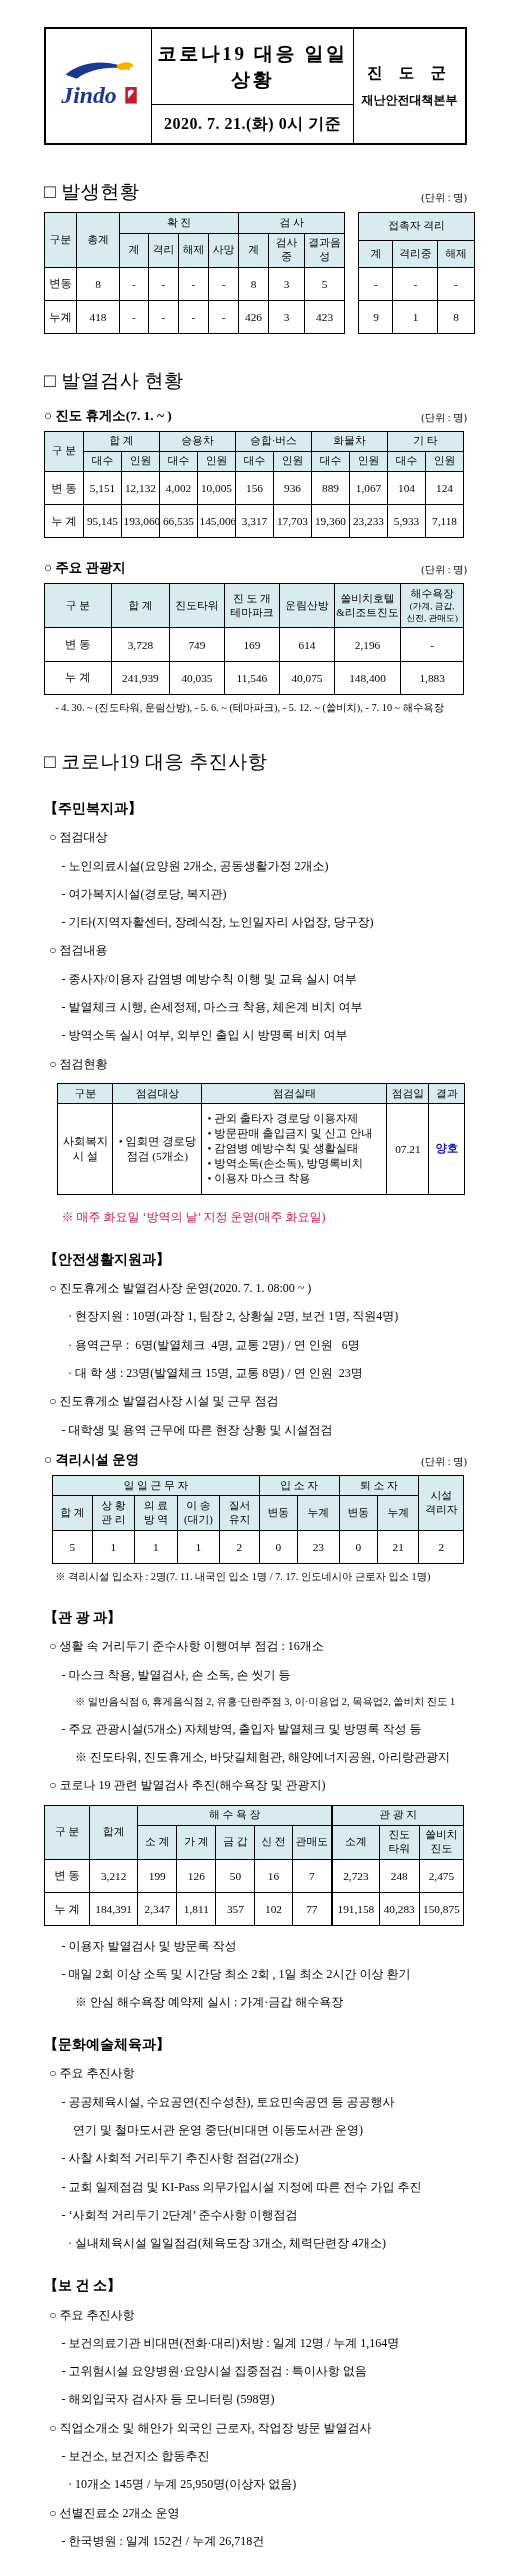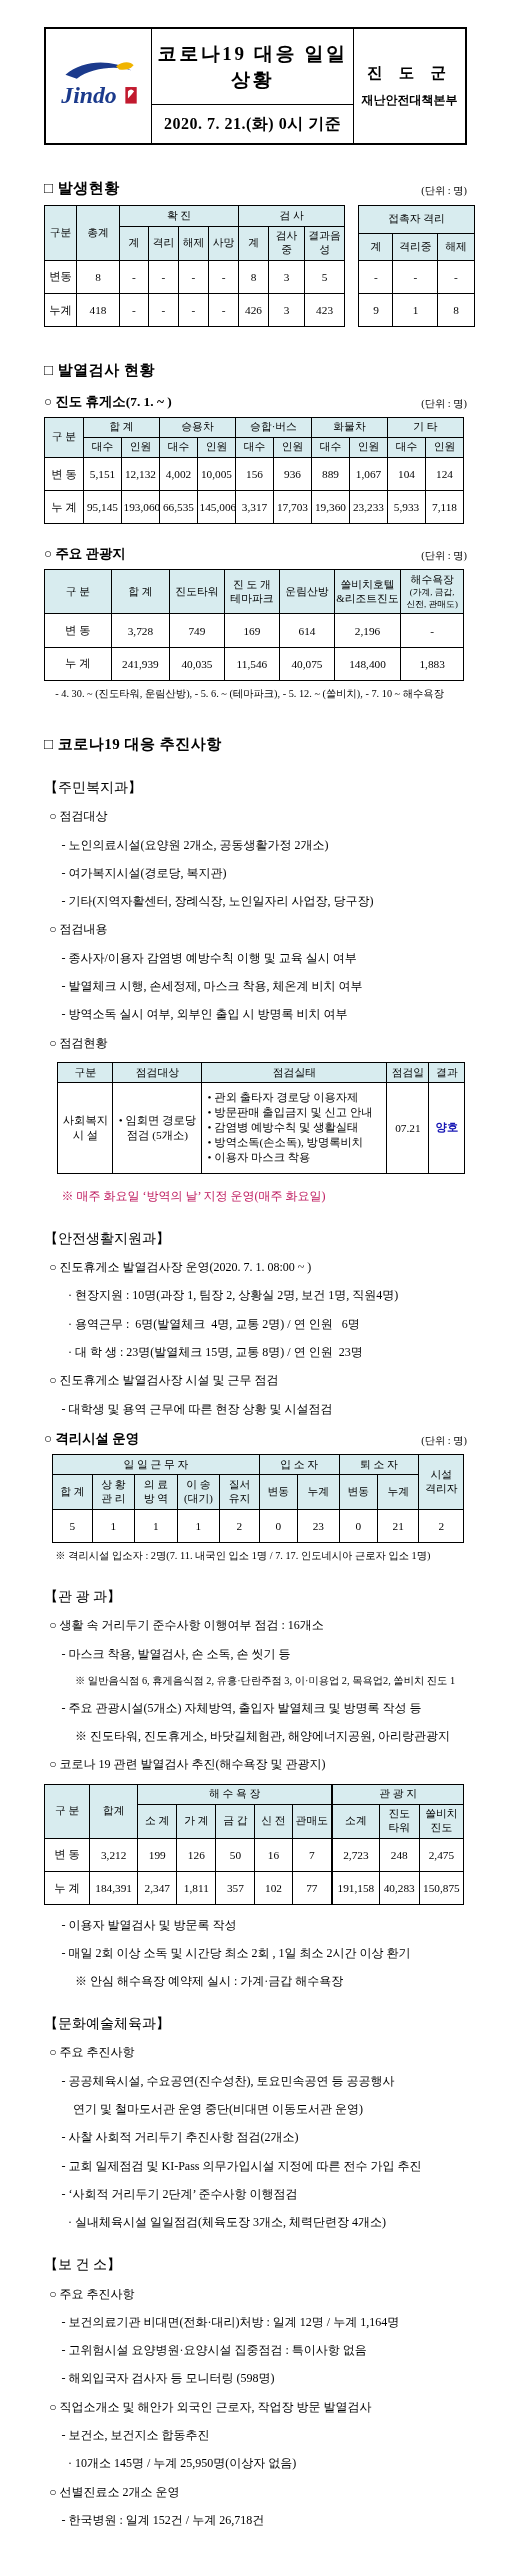--- a/index.html
+++ b/index.html
@@ -11,42 +11,42 @@
   .logo-cell{width:101px;border-right:1px solid #000;display:flex;align-items:center;justify-content:center;padding:5.2px 2.1px;}
   .title-cell{flex:1;display:flex;flex-direction:column;border-right:1px solid #000;}
   .title-main{border-bottom:1px solid #000;font-size:19px;font-weight:bold;text-align:center;padding:12.4px 0 10.3px 0;letter-spacing:2.6px;}
   .title-date{font-size:16px;font-weight:bold;text-align:center;padding:9.3px 0 8.2px 0;letter-spacing:0.5px;}
   .org-cell{width:109px;display:flex;flex-direction:column;justify-content:center;text-align:center;padding:3.1px 1px;}
   .org1{font-size:15.5px;font-weight:bold;letter-spacing:6.2px;margin-bottom:8.2px;}
   .org2{font-size:12px;font-weight:bold;letter-spacing:0px;}
 
   
   .sec-row{display:flex;justify-content:space-between;align-items:flex-end;}
-  .sec-title{font-size:15px;font-weight:bold;letter-spacing:0.5px;}
+  .sec-title{font-size:19px;font-weight:normal;letter-spacing:0.5px;}
   .sub-row{display:flex;justify-content:space-between;align-items:flex-end;}
   .sub-title{font-size:13.4px;font-weight:bold;text-align:right;}
   .unit{font-size:10.3px;}
   .mt-l{margin-top:34px;}
   .mt-m{margin-top:20.6px;}
   .mt-s{margin-top:12.4px;}
 
   
   table{border-collapse:collapse;table-layout:fixed;}
   th,td{border:1px solid #000;text-align:center;font-size:10.8px;padding:2.6px 1.5px;overflow:hidden;}
   th{background:#d8ecef;font-weight:normal;}
   .pre{white-space:pre-line;}
   td.data{font-size:11.3px;height:27px;}
   .small-note{font-size:8.8px;}
   .occ-wrap{display:flex;gap:13.4px;margin-top:7.2px;}
   .left-cell{text-align:left;}
   .result-ok{color:#1414b4;font-weight:bold;}
   .dbl{border-left:2.6px double #000;}
 
   
-  .dept{font-size:14px;font-weight:normal;margin:25px 0 5.2px 0;}
+  .dept{font-size:14px;font-weight:bold;margin:25px 0 5.2px 0;}
   .line{font-size:12px;line-height:1.5;margin:10.3px 0;white-space:pre-wrap;}
   .i0{padding-left:5.2px;}   
   .i1{padding-left:17.5px;}   
   .i2{padding-left:24px;}   
   .i3{padding-left:31px;}   
   .i4{padding-left:29px;}  
   .note-blue{color:#be185d;}
   .note-small{font-size:10.3px;}
   .tbl-note{font-size:10.3px;margin-top:6.2px;padding-left:11.3px;}
 </style>

